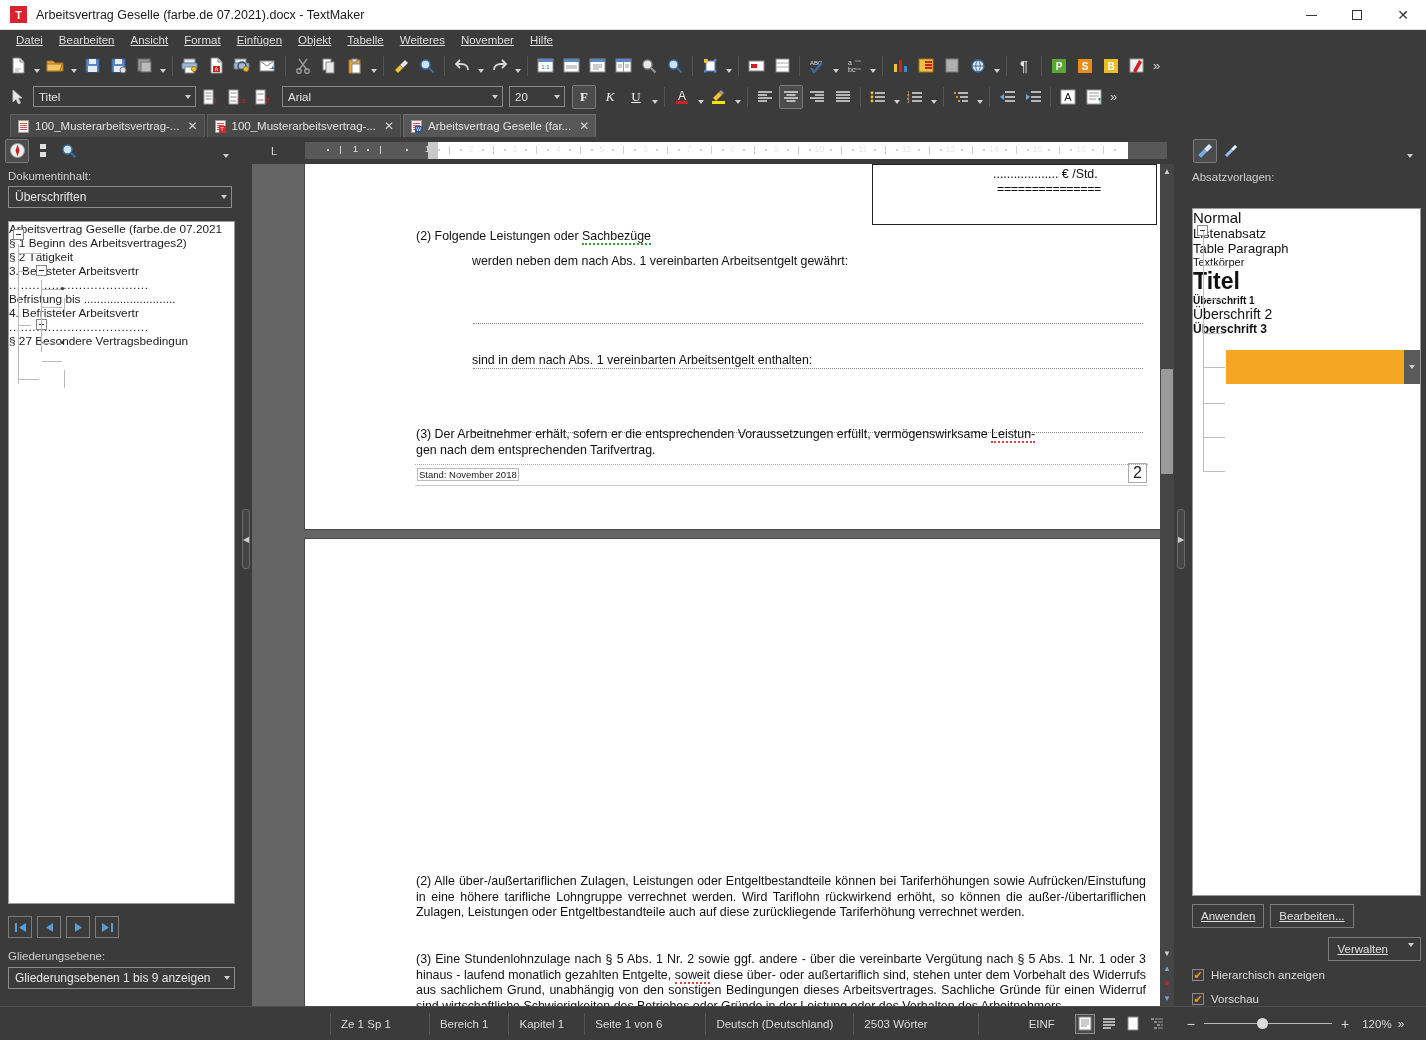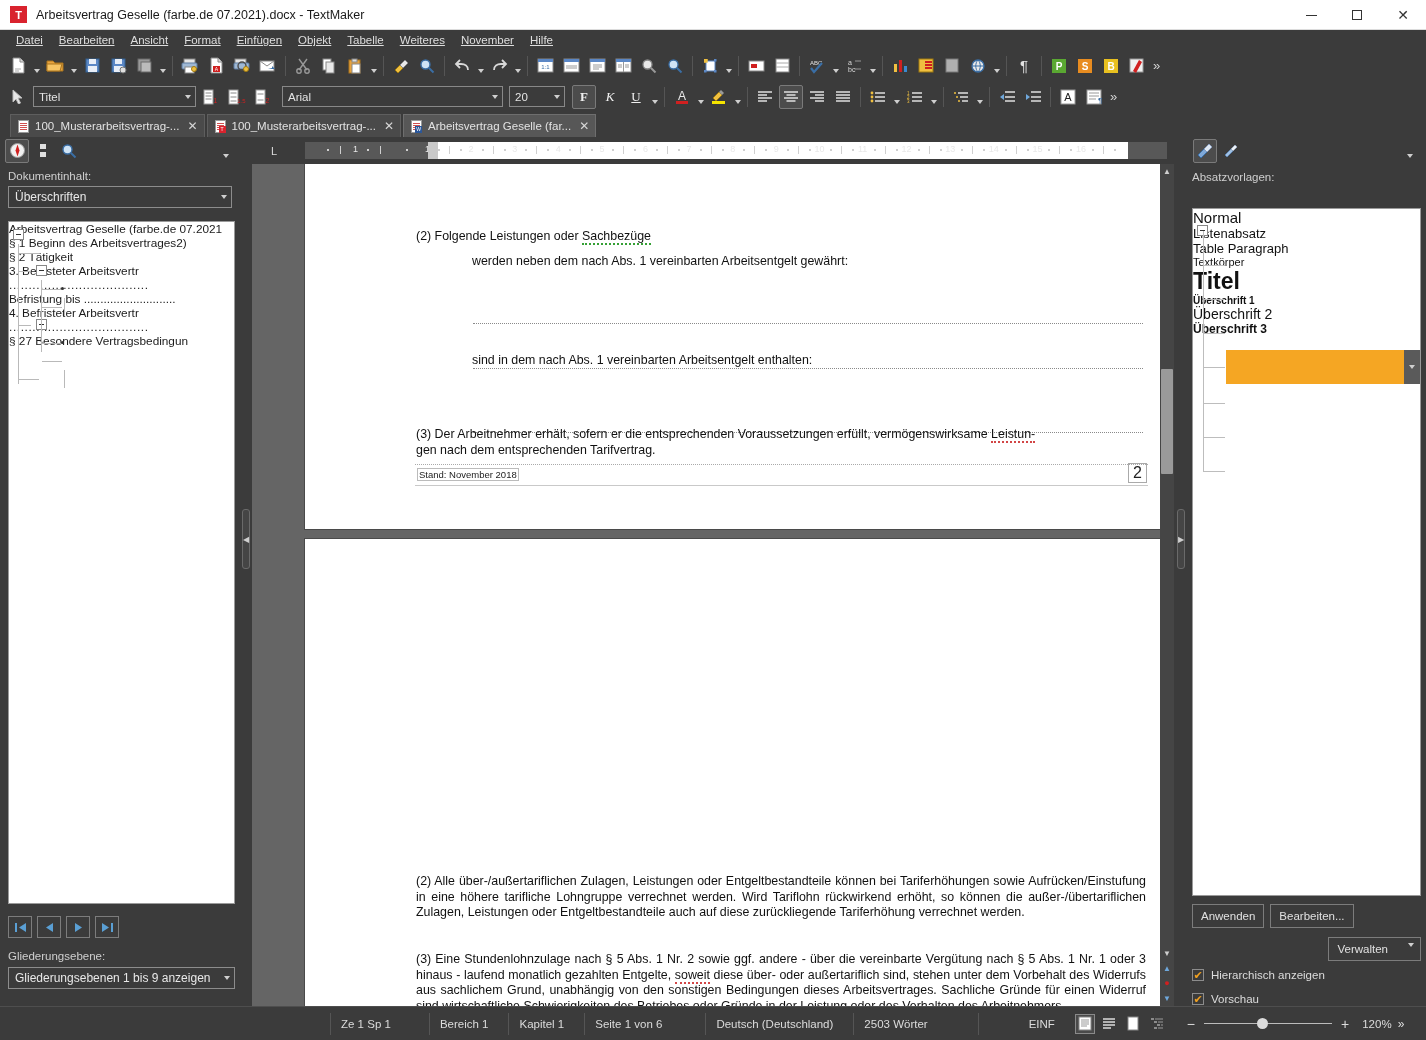--- a/index.html
+++ b/index.html
@@ -218,20 +218,21 @@
   .sline-v { position: absolute; width: 1px; background: #bdbdbd; }
   .sel-orange { background: #f5a623; }
   #style-dd {
     position: absolute; width: 16px; background: #5a5a5a; display: flex;
     align-items: center; justify-content: center;
   }
   .rbtn {
     height: 24px; background: #3b3b3b; border: 1px solid #7c7c7c; color: #e0e0e0;
     font-size: 11.5px; display: inline-flex; align-items: center; justify-content: center;
     padding: 0 8px;
+    text-decoration: underline;
   }
   .chk {
     width: 12px; height: 12px; border: 1px solid #8c8c8c; background: #3b3b3b;
     display: inline-flex; align-items: center; justify-content: center; margin-right: 7px;
     color: #f0a020; font-size: 11px; line-height: 1;
   }
   .chkrow { display: flex; align-items: center; color: #dcdcdc; font-size: 11.5px; }
 
   
   #statusbar {
@@ -948,20 +949,24 @@
 </div>
 
 <div id="lsplit">
   <div class="splitgrip" style="top:345px">◀</div>
 </div>
 
 <div id="docarea">
 
   <div class="page" id="page1" style="left:53px;top:-330px;width:856px;height:695px;">
 
+    <div style="position:absolute;left:567px;top:330px;width:285px;height:61px;border:1px solid #222;">
+      <div style="position:absolute;left:120px;top:2px;font-size:12.4px;color:#111;white-space:nowrap">................... € /Std.</div>
+      <div style="position:absolute;left:124px;top:17px;font-size:12.4px;color:#111;letter-spacing:-0.3px;white-space:nowrap">===============</div>
+    </div>
 
     <div class="pgtext" style="left:111px;top:395px;">
       <span>(2) Folgende Leistungen oder </span><span class="wavy-grn">Sachbezüge</span>
     </div>
     <div class="pgtext" style="left:167px;top:420px;">werden neben dem nach Abs. 1 vereinbarten Arbeitsentgelt gewährt:</div>
 
     <div style="position:absolute;left:168px;top:489px;width:670px;height:1px;border-bottom:1px dotted #8a8a8a"></div>
     <div style="position:absolute;left:168px;top:534px;width:670px;height:1px;border-bottom:1px dotted #8a8a8a"></div>
 
     <div class="pgtext" style="left:167px;top:519px;">sind in dem nach Abs. 1 vereinbarten Arbeitsentgelt enthalten:</div>

